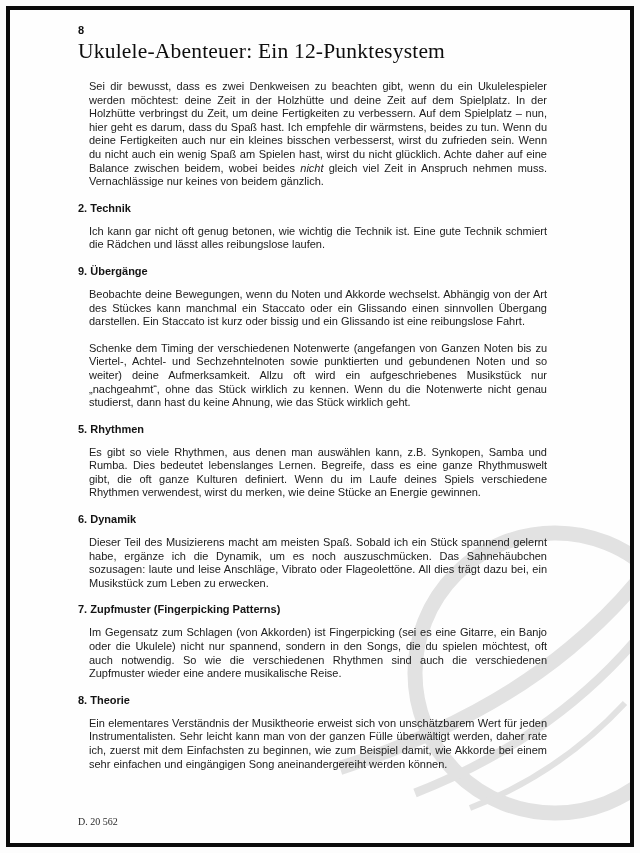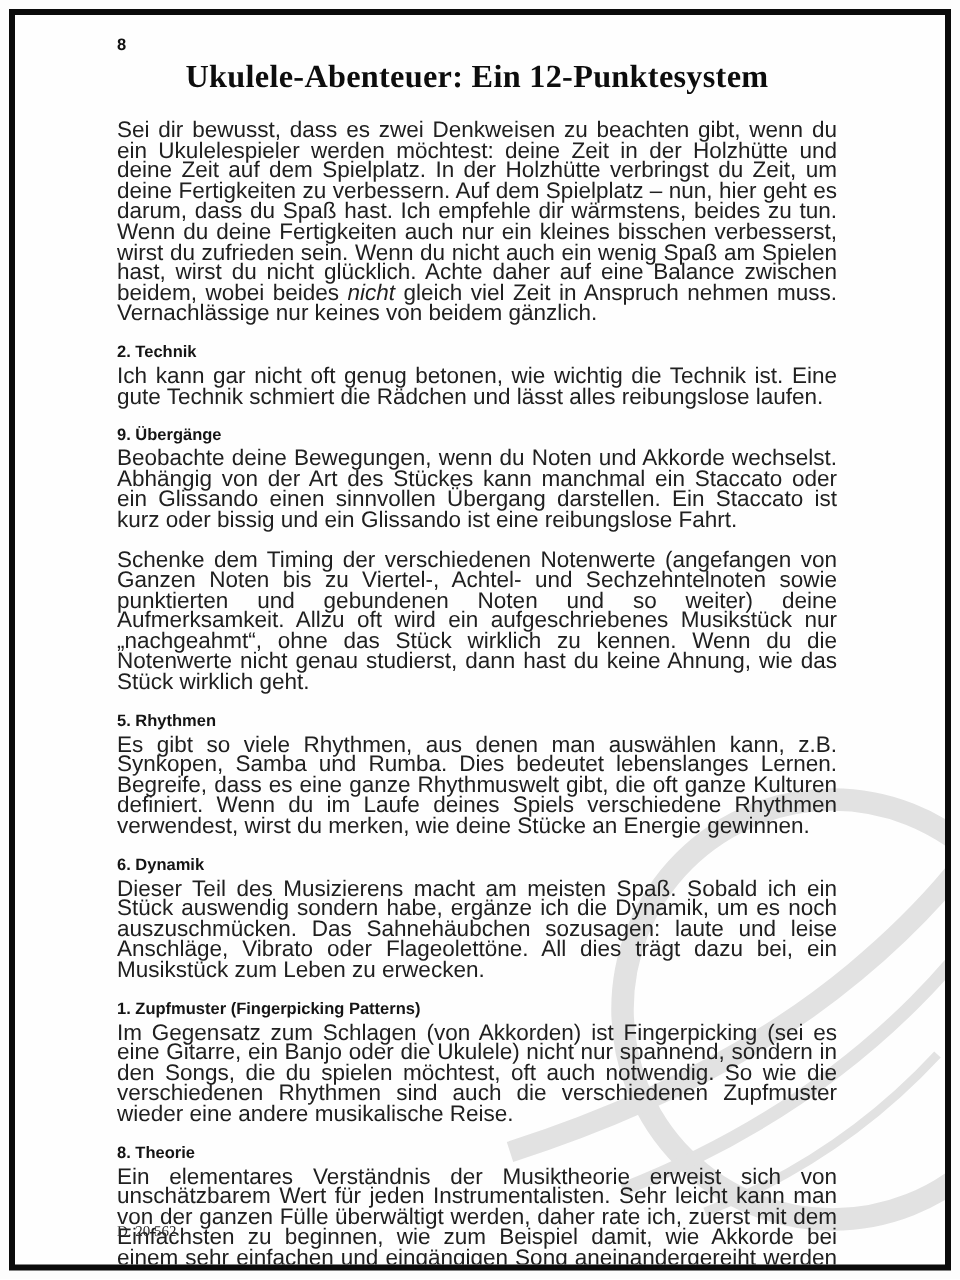--- a/index.html
+++ b/index.html
@@ -38,40 +38,40 @@
     z-index: 1;
   }
   .page-number {
     font-size: 11px;
     font-weight: bold;
     color: #111;
     margin: 2px 0 0 0;
   }
   .title {
     font-family: "Liberation Serif", "DejaVu Serif", serif;
-    font-weight: bold;
+    font-weight: normal;
     font-size: 21.5px;
-    text-align: center;
+    text-align: left;
     margin: 3px 0 16px 0;
     color: #0d0d0d;
     letter-spacing: 0.2px;
   }
   .section {
     margin: 0 0 13px 0;
   }
   .section-heading {
     font-size: 11px;
     font-weight: bold;
     margin: 0 0 3px 0;
     color: #141414;
   }
   .section-body {
-    font-size: 15px;
+    font-size: 11px;
     line-height: 13.6px;
-    margin: 0;
+    margin: 11px;
     text-align: justify;
     color: #202020;
   }
   .footer {
     position: absolute;
     left: 0; right: 0;
     bottom: 6px;
     text-align: left;
     font-family: "Liberation Serif", "DejaVu Serif", serif;
     font-size: 10px;
@@ -115,25 +115,25 @@
     <p class="section-body"><span>Schenke dem Timing der verschiedenen Notenwerte (angefangen von Ganzen Noten bis zu Viertel-, Achtel- und Sechzehntelnoten sowie punktierten und gebundenen Noten und so weiter) deine Aufmerksamkeit. Allzu oft wird ein aufgeschriebenes Musikstück nur „nachgeahmt“, ohne das Stück wirklich zu kennen. Wenn du die Notenwerte nicht genau studierst, dann hast du keine Ahnung, wie das Stück wirklich geht.</span></p>
   </section>
 
   <section class="section">
     <h2 class="section-heading">5. Rhythmen</h2>
     <p class="section-body"><span>Es gibt so viele Rhythmen, aus denen man auswählen kann, z.B. Synkopen, Samba und Rumba. Dies bedeutet lebenslanges Lernen. Begreife, dass es eine ganze Rhythmuswelt gibt, die oft ganze Kulturen definiert. Wenn du im Laufe deines Spiels verschiedene Rhythmen verwendest, wirst du merken, wie deine Stücke an Energie gewinnen.</span></p>
   </section>
 
   <section class="section">
     <h2 class="section-heading">6. Dynamik</h2>
-    <p class="section-body"><span>Dieser Teil des Musizierens macht am meisten Spaß. Sobald ich ein Stück auswendig sondern habe, ergänze ich die Dynamik, um es noch auszuschmücken. Das Sahnehäubchen sozusagen: laute und leise Anschläge, Vibrato oder Flageolettöne. All dies trägt dazu bei, ein Musikstück zum Leben zu erwecken.</span></p>
+    <p class="section-body"><span>Dieser Teil des Musizierens macht am meisten Spaß. Sobald ich ein Stück spannend gelernt habe, ergänze ich die Dynamik, um es noch auszuschmücken. Das Sahnehäubchen sozusagen: laute und leise Anschläge, Vibrato oder Flageolettöne. All dies trägt dazu bei, ein Musikstück zum Leben zu erwecken.</span></p>
   </section>
 
   <section class="section">
-    <h2 class="section-heading">1. Zupfmuster (Fingerpicking Patterns)</h2>
+    <h2 class="section-heading">7. Zupfmuster (Fingerpicking Patterns)</h2>
     <p class="section-body"><span>Im Gegensatz zum Schlagen (von Akkorden) ist Fingerpicking (sei es eine Gitarre, ein Banjo oder die Ukulele) nicht nur spannend, sondern in den Songs, die du spielen möchtest, oft auch notwendig. So wie die verschiedenen Rhythmen sind auch die verschiedenen Zupfmuster wieder eine andere musikalische Reise.</span></p>
   </section>
 
   <section class="section">
     <h2 class="section-heading">8. Theorie</h2>
     <p class="section-body"><span>Ein elementares Verständnis der Musiktheorie erweist sich von unschätzbarem Wert für jeden Instrumentalisten. Sehr leicht kann man von der ganzen Fülle überwältigt werden, daher rate ich, zuerst mit dem Einfachsten zu beginnen, wie zum Beispiel damit, wie Akkorde bei einem sehr einfachen und eingängigen Song aneinandergereiht werden können.</span></p>
   </section>
 </div>
       <div class="footer">D. 20 562</div>
     </div>

